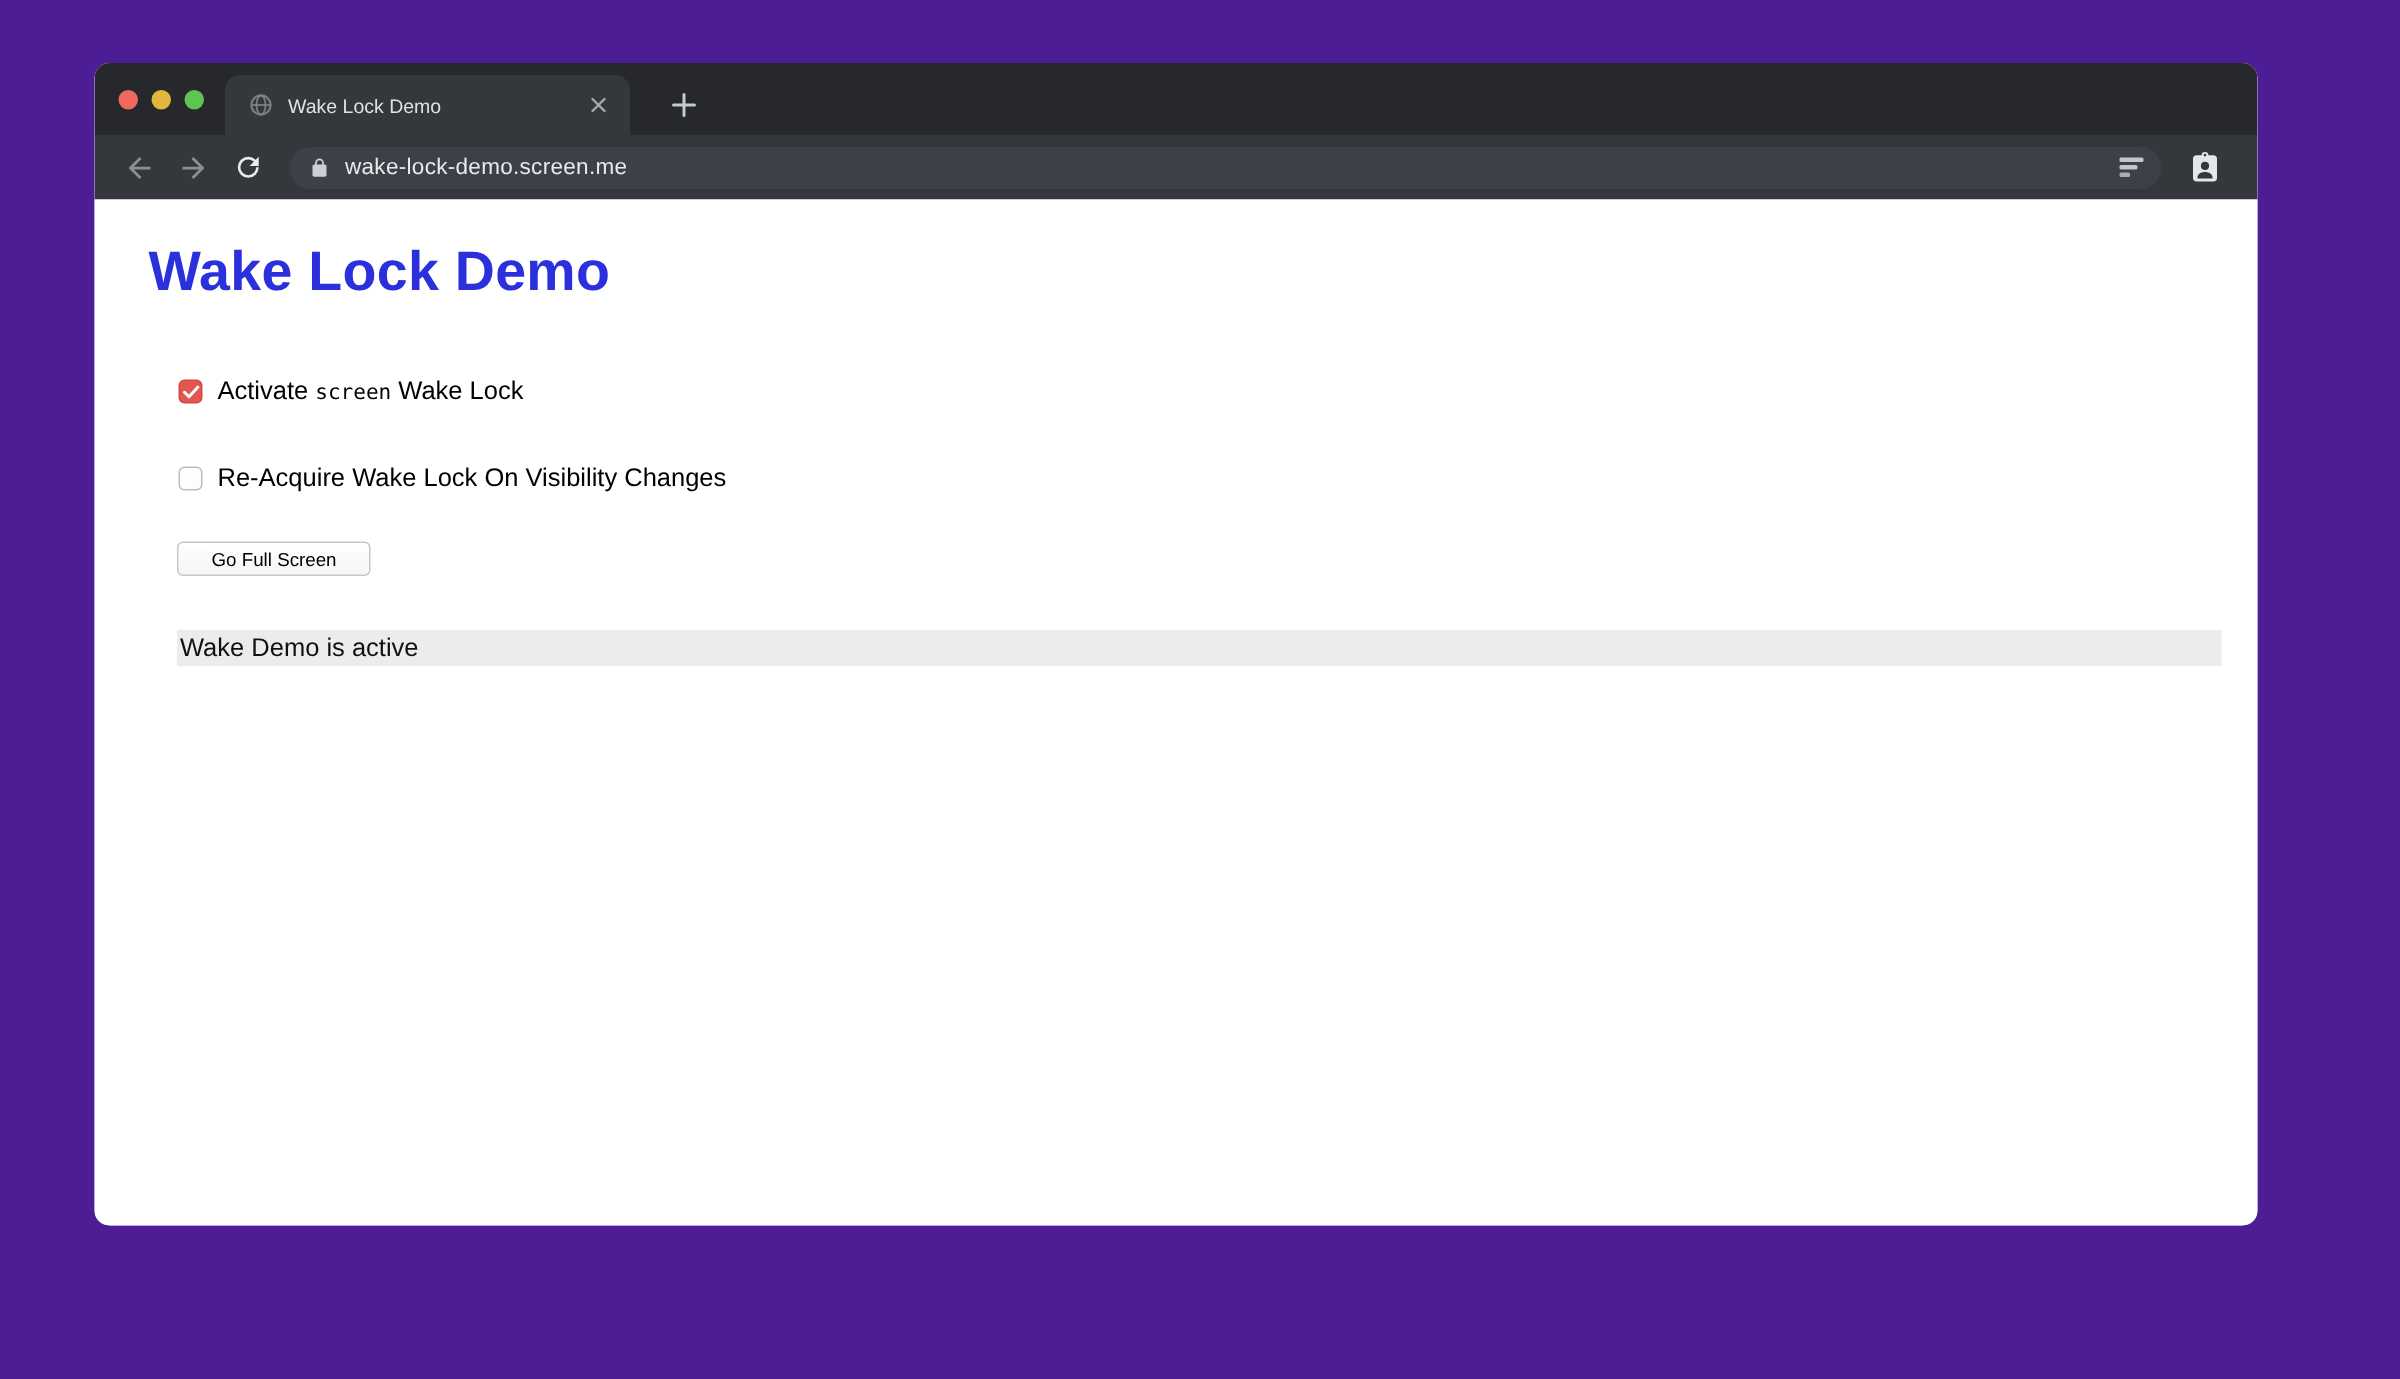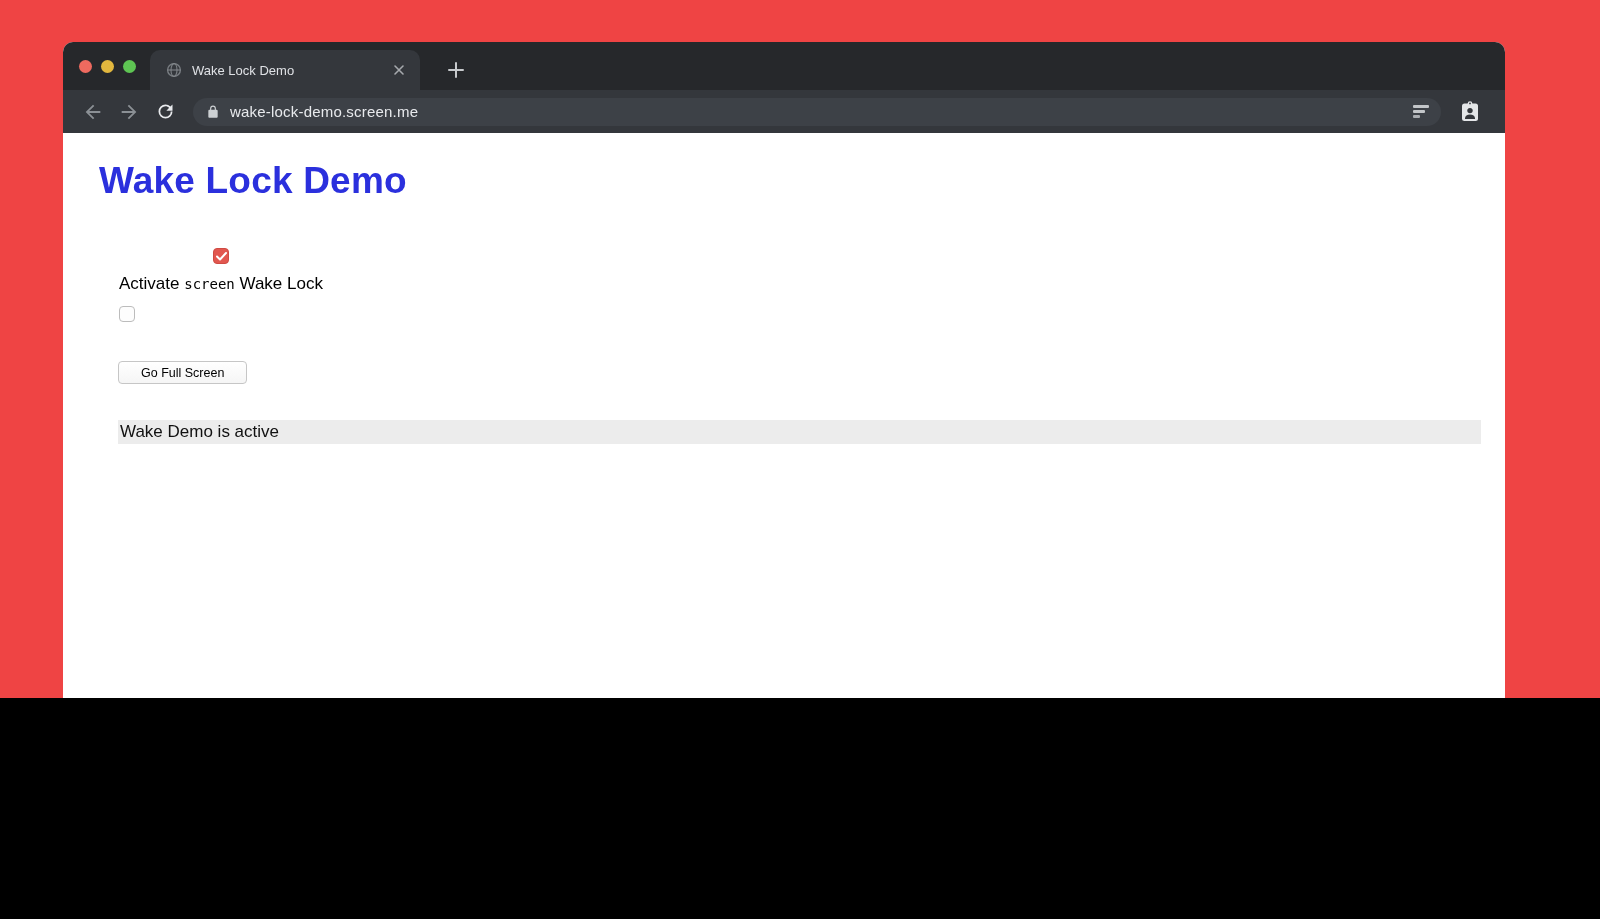--- a/index.html
+++ b/index.html
@@ -1,18 +1,18 @@
 <!DOCTYPE html>
 <html style="--traffic-red: #ee6a5f; --traffic-yellow: #e2b73e; --traffic-green: #5ec553; --accent-blue: #2b30dd; --checkbox-checked: #e2574f; --status-bg: #ececec;"><head>
 <meta charset="utf-8">
 <style>
   * { margin:0; padding:0; box-sizing:border-box; }
   html,body { background:#000; }
   body { font-family:"Liberation Sans", sans-serif; }
-  .stage { position:relative; width:1600px; height:698px; background:#ef4444; overflow:hidden; }
+  .stage { position:relative; width:1600px; height:919px; background:#4c1d95; overflow:hidden; }
 
   
   .window { position:absolute; left:63px; top:42px; width:1442px; height:775px;
             border-radius:10px; overflow:hidden; background:#fff; }
 
   
   .tabstrip { position:relative; height:48px; background:#26282b; }
   .traffic { position:absolute; left:16px; top:0; height:48px; display:flex; align-items:center; gap:9px; }
   .light { width:13px; height:13px; border-radius:50%; }
   .light.red    { background:var(--traffic-red,#ee6a5f); }
@@ -44,21 +44,21 @@
   .lines-icon span:nth-child(1){ width:16px; }
   .lines-icon span:nth-child(2){ width:12px; }
   .lines-icon span:nth-child(3){ width:7px; background:#aaadb1; }
   .profile-btn { width:30px; height:30px; }
 
   
   .page { position:relative; height:684px; background:#fff; color:#000; }
   .h1 { position:absolute; left:36px; top:26px; font-size:37px; line-height:44px; font-weight:700;
         color:var(--accent-blue,#2b30dd); letter-spacing:.2px; }
 
-  .check-row { position:absolute; left:56px; display:flex; align-items:center; gap:10px; height:26px;flex-direction:column; }
+  .check-row { position:absolute; left:56px; display:flex; align-items:center; gap:10px; height:26px; }
   .row1 { top:115px; } .row2 { top:173px; }
   .cb { width:16px; height:16px; border-radius:4px; flex:0 0 auto; position:relative; }
   .cb.checked { background:var(--checkbox-checked,#e2574f); border:1px solid #cf4b43; }
   .cb.unchecked { background:#fdfdfd; border:1px solid #bcbcbc; }
   .cb.checked svg { position:absolute; left:2px; top:3px; }
   .cb-label { font-size:17px; color:#000; }
   code.inline { font-family:"DejaVu Sans Mono", monospace; font-size:14px; }
 
   .fs-button { position:absolute; left:55px; top:228px; height:23px; padding:0 22px;
                font-family:Liberation Sans, sans-serif; font-size:12.5px; color:#000;
@@ -155,20 +155,21 @@
         <span class="cb checked" role="checkbox" aria-checked="true">
           <svg width="11" height="9" viewBox="0 0 11 9">
             <path d="M1 4.5 L4 7.5 L10 1" stroke="#fff" stroke-width="2" fill="none" stroke-linecap="round" stroke-linejoin="round"></path>
           </svg>
         </span>
         <label class="cb-label"><span>Activate </span><code class="inline">screen</code><span> Wake Lock</span></label>
       </div>
 
       <div class="check-row row2">
         <span class="cb unchecked" role="checkbox" aria-checked="false"></span>
+        <label class="cb-label">Re-Acquire Wake Lock On Visibility Changes</label>
       </div>
 
       <button class="fs-button">Go Full Screen</button>
 
       <div class="status">Wake Demo is active</div>
     </div>
 
   </div>
 </div>
 

